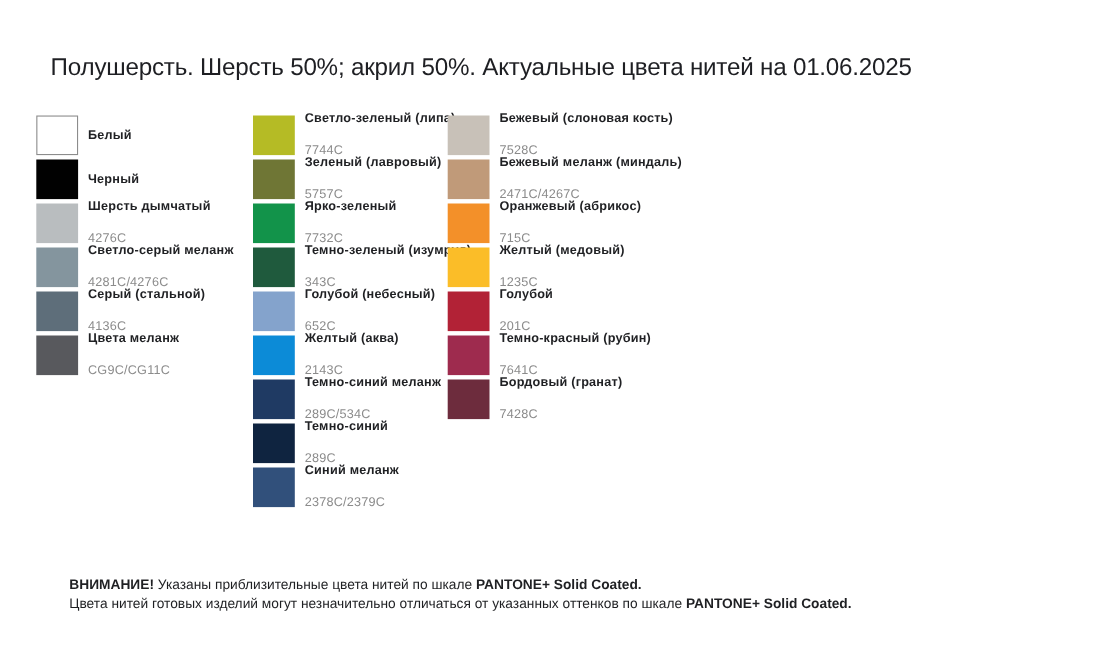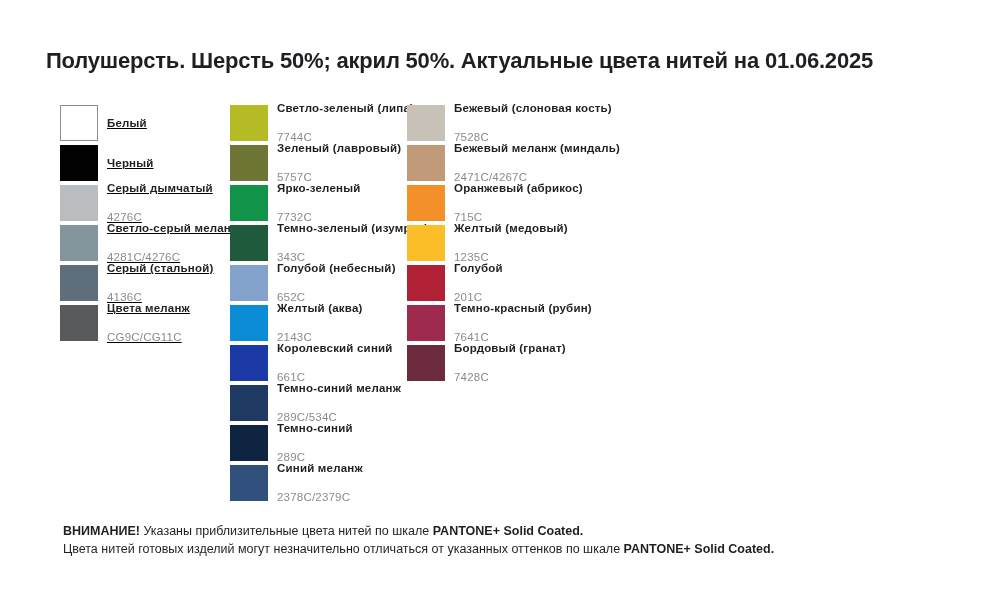--- a/index.html
+++ b/index.html
@@ -11,31 +11,31 @@
     overflow: hidden;
     position: relative;
   }
   .page { position: absolute; inset: 0; }
   .title {
     position: absolute;
     left: 46px;
     top: 48px;
     margin: 0;
     font-size: 22px;
-    font-weight: bold;
+    font-weight: normal;
     color: #1e1f23;
     letter-spacing: -0.2px;
     white-space: nowrap;
   }
   .col {
     position: absolute;
     top: 105px;
     width: 185px;
   }
-  .col-1 { left: 60px; text-decoration: underline; }
+  .col-1 { left: 33px; }
   .col-2 { left: 230px; }
   .col-3 { left: 407px; }
   .row {
     display: flex;
     align-items: center;
     height: 36px;
     margin-bottom: 4px;
   }
   .swatch {
     width: 38px;
@@ -93,21 +93,21 @@
     <div class="labels">
       <div class="cname">Черный</div>
 
     </div>
   </div>
 
 
   <div class="row">
     <div class="swatch" style="background: rgb(185, 189, 191);"></div>
     <div class="labels">
-      <div class="cname">Серый дымчатый</div>
+      <div class="cname">Шерсть дымчатый</div>
       <div class="ccode">4276C</div>
     </div>
   </div>
 
   <div class="row">
     <div class="swatch" style="background: rgb(132, 149, 158);"></div>
     <div class="labels">
       <div class="cname">Светло-серый меланж</div>
       <div class="ccode">4281C/4276C</div>
     </div>
@@ -171,27 +171,20 @@
   </div>
 
   <div class="row">
     <div class="swatch" style="background: rgb(12, 139, 215);"></div>
     <div class="labels">
       <div class="cname">Желтый (аква)</div>
       <div class="ccode">2143C</div>
     </div>
   </div>
 
-  <div class="row">
-    <div class="swatch" style="background: rgb(27, 58, 165);"></div>
-    <div class="labels">
-      <div class="cname">Королевский синий</div>
-      <div class="ccode">661C</div>
-    </div>
-  </div>
 
   <div class="row">
     <div class="swatch" style="background: rgb(31, 58, 99);"></div>
     <div class="labels">
       <div class="cname">Темно-синий меланж</div>
       <div class="ccode">289C/534C</div>
     </div>
   </div>
 
   <div class="row">

